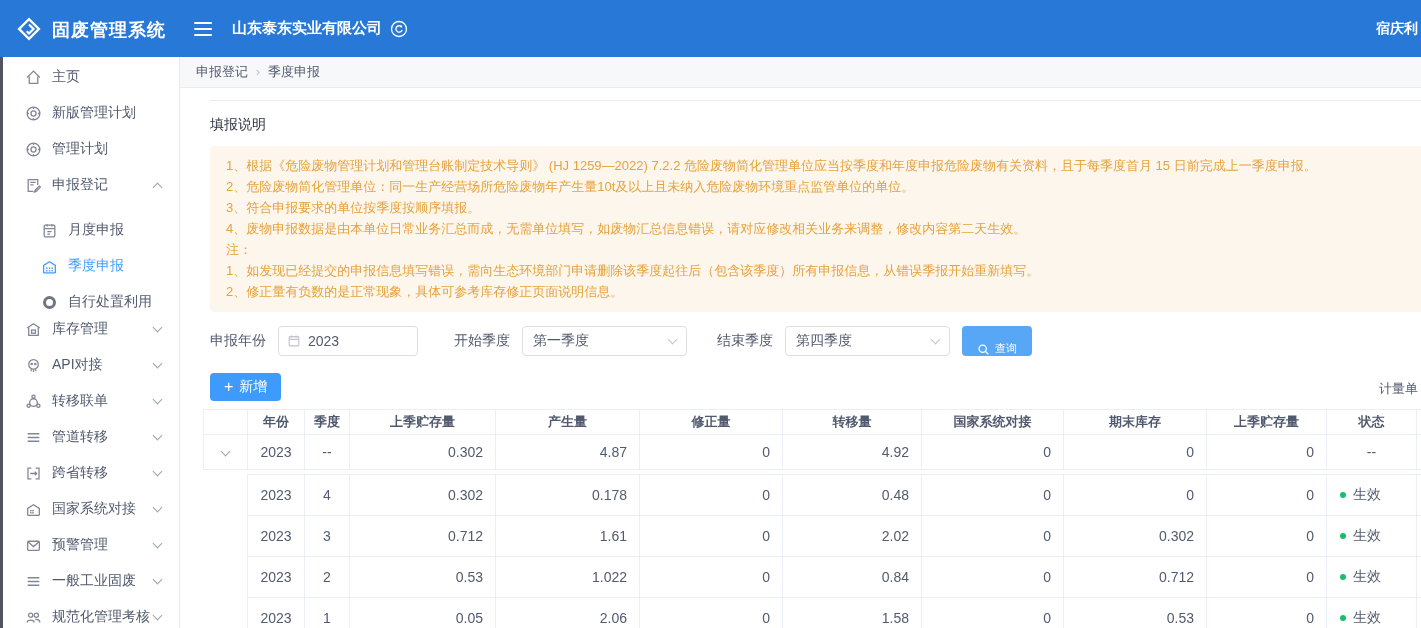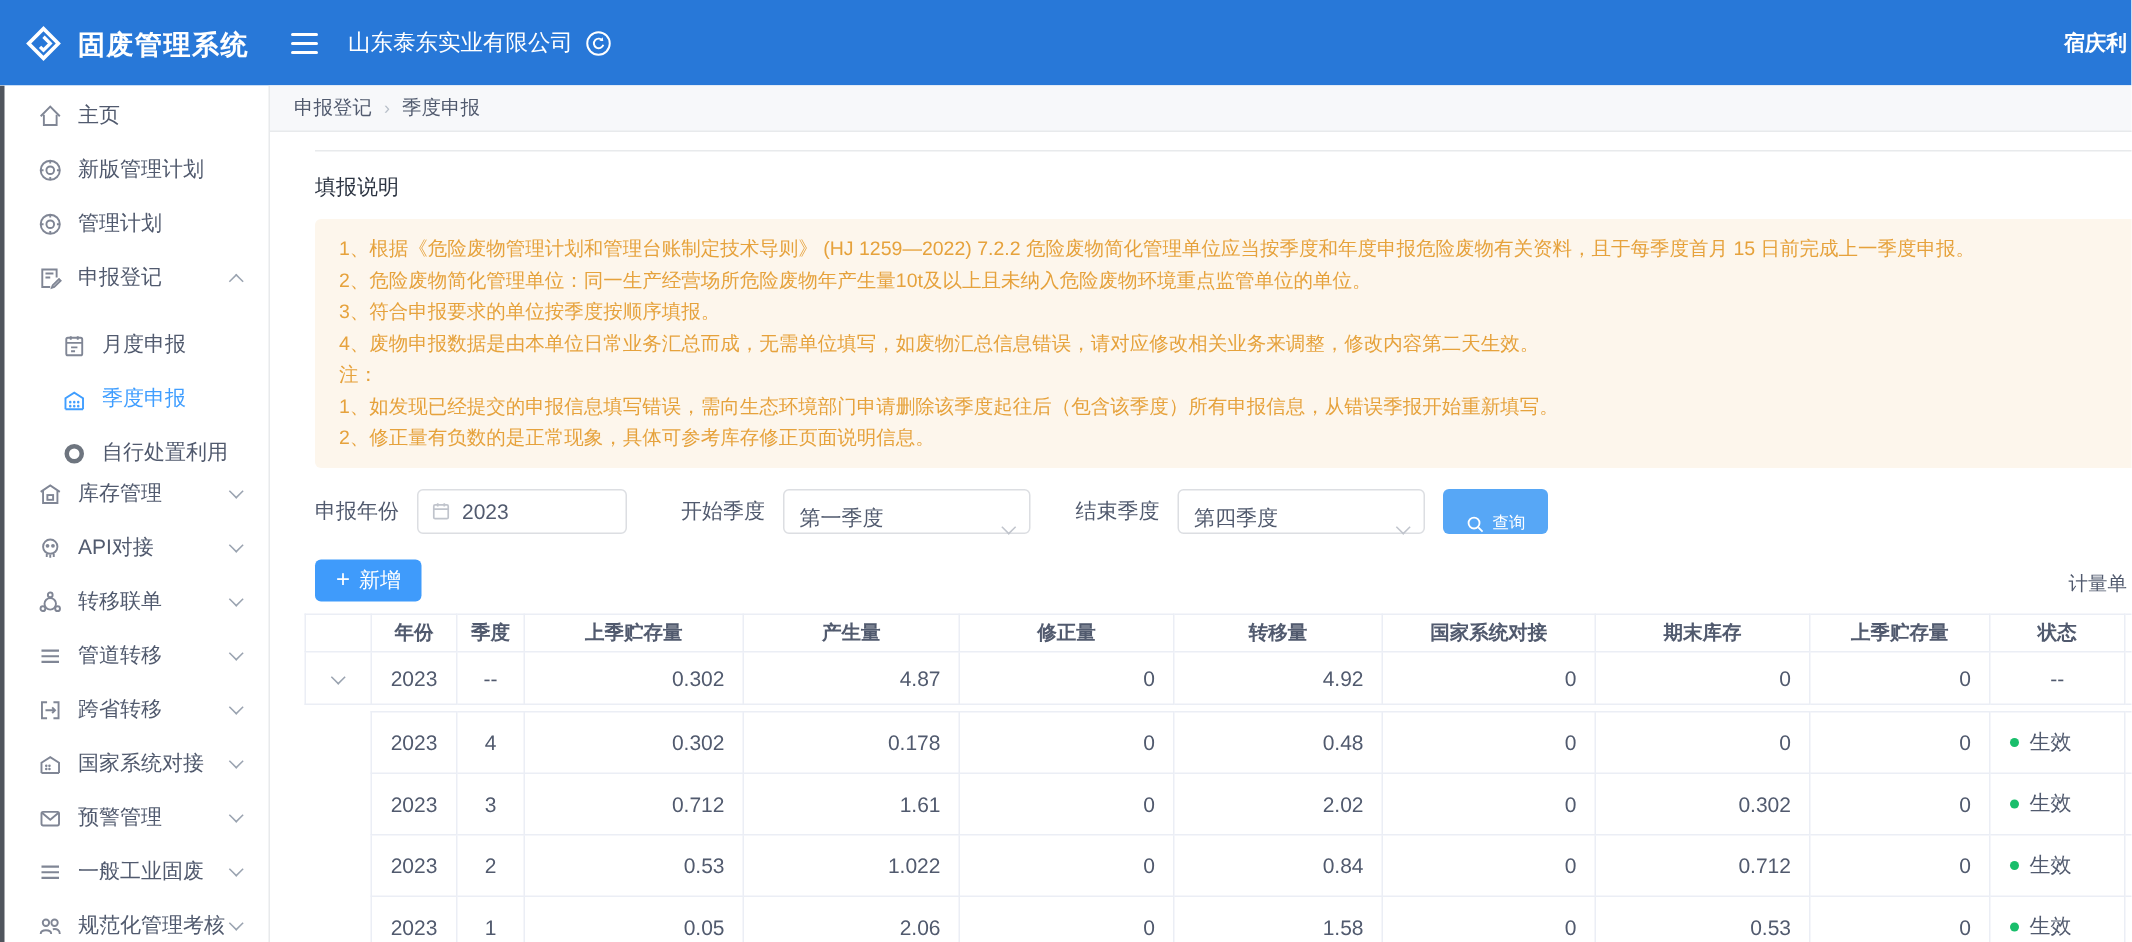--- a/index.html
+++ b/index.html
@@ -6,21 +6,21 @@
   html, body { width: 1421px; height: 628px; overflow: hidden; }
   body { font-family: "Liberation Sans", "DejaVu Sans", sans-serif; font-size: 14px; color: #515a6e; background: #fff; }
 
   
   .topbar { height: 57px; background: #2878d8; display: flex; align-items: center; color: #fff; }
   .logo-area { width: 180px; display: flex; align-items: flex-end; padding-left: 16px; flex-shrink: 0; }
   .logo-mark { margin-right: 10px; display: flex; }
   .app-title { font-size: 18px; font-weight: bold; letter-spacing: 1px; white-space: nowrap; }
   .hamburger { margin-left: 14px; cursor: pointer; display: inline-block; }
   .hamburger i { display: block; width: 18px; height: 2px; background: #fff; margin: 4px 0; border-radius: 1px; }
-  .company { margin-left: 20px; font-size: 15px; font-weight: normal; white-space: nowrap; }
+  .company { margin-left: 20px; font-size: 15px; font-weight: bold; white-space: nowrap; }
   .refresh-btn { margin-left: 8px; display: flex; cursor: pointer; }
   .spacer { flex: 1; }
   .user-name { font-size: 14px; font-weight: bold; margin-right: 3px; white-space: nowrap; cursor: pointer; }
 
   
   .shell { display: flex; height: 571px; position: relative; }
 
   
   .sidebar { width: 180px; flex-shrink: 0; background: #fff; border-right: 1px solid #e8eaec; position: relative; padding-top: 2px; overflow: hidden; }
   .side-scrollbar { position: absolute; left: 0; top: 0; width: 3px; height: 100%; background: #50555d; }
@@ -45,21 +45,21 @@
   .divider { height: 1px; background: #e8eaec; margin-top: 12px; width: 1330px; }
   .section-title { margin-top: 15px; font-size: 14px; color: #2c3442; }
 
   .alert { margin-top: 12px; width: 1322px; background: #fdf6ec; border-radius: 4px; padding: 9px 16px 10px; color: #e6a23c; font-size: 13px; line-height: 21px; }
   .alert div { white-space: nowrap; }
 
   .filters { margin-top: 14px; display: flex; align-items: center; }
   .f-label { font-size: 14px; color: #515a6e; margin-right: 12px; white-space: nowrap; }
   .input-box { width: 140px; height: 30px; border: 1px solid #dcdee2; border-radius: 4px; display: flex; align-items: center; padding: 0 8px; background: #fff; }
   .input-box input { border: none; outline: none; width: 100%; font-size: 14px; color: #515a6e; margin-left: 7px; font-family: inherit; background: transparent; }
-  .select-box { width: 165px; height: 30px; border: 1px solid #dcdee2; border-radius: 4px; display: flex; align-items: flex-end; justify-content: space-between; padding: 0 10px; background: #fff; cursor: pointer; }
+  .select-box { width: 165px; height: 30px; border: 1px solid #dcdee2; border-radius: 4px; display: flex; align-items: center; justify-content: space-between; padding: 0 10px; background: #fff; cursor: pointer; }
   .select-box .sel-val { font-size: 14px; color: #515a6e; }
   .caret { width: 7px; height: 7px; border-right: 1.3px solid #c0c4cc; border-bottom: 1.3px solid #c0c4cc; transform: rotate(45deg); margin-top: -3px; }
   .gap36 { width: 36px; } .gap30 { width: 30px; }
   .btn-search { margin-left: 12px; height: 30px; padding: 0 15px; background: #57a7f6; color: #fff; border: none; border-radius: 4px; font-size: 11px; display: flex; align-items: flex-end; cursor: pointer; font-family: inherit; }
   .btn-search svg { margin-right: 5px; }
 
   .add-row { margin-top: 17px; position: relative; height: 28px; }
   .btn-add { height: 28px; padding: 0 14px; background: #3f9bfb; color: #fff; border: none; border-radius: 4px; font-size: 14px; display: flex; align-items: center; cursor: pointer; font-family: inherit; }
   .btn-add .plus { font-size: 16px; margin-right: 6px; font-weight: normal; line-height: 1; }
   .unit-note { position: absolute; left: 1169px; top: 7px; font-size: 13px; color: #515a6e; white-space: nowrap; }

